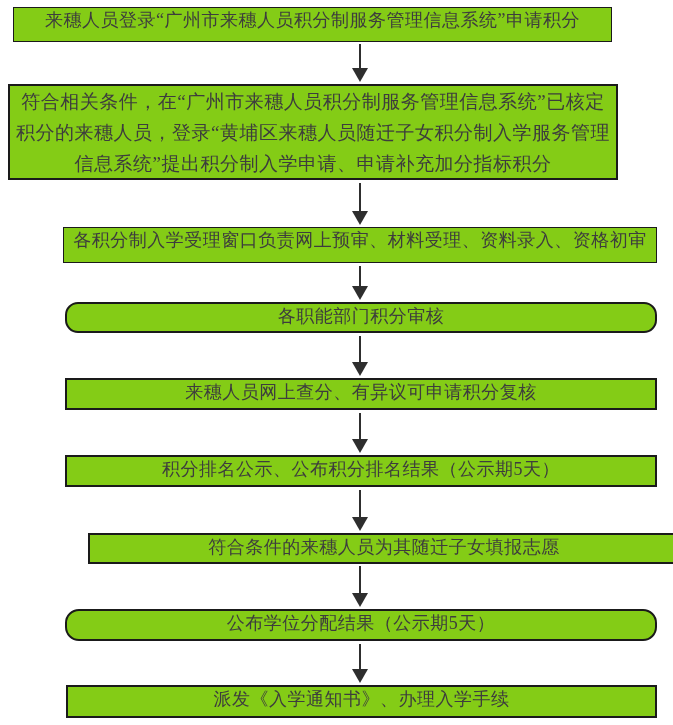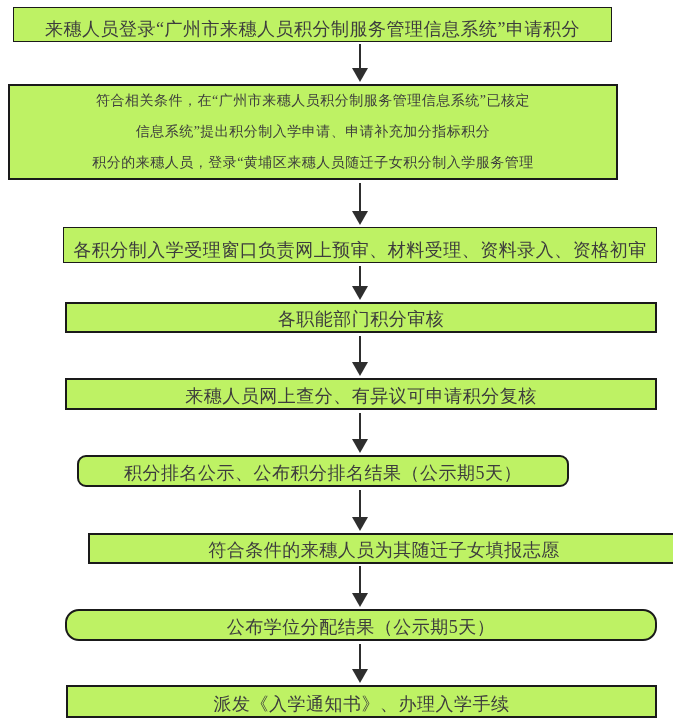--- a/index.html
+++ b/index.html
@@ -13,39 +13,39 @@
     height: 725px;
     background: #ffffff;
     font-family: "Liberation Serif", "DejaVu Serif", serif;
     color: #3d3d3d;
     overflow: hidden;
   }
   .box {
     position: absolute;
     box-sizing: border-box;
     border: 2px solid #1a1a1a;
-    background: #bef264;
+    background: #84cc16;
     display: flex;
     flex-direction: column;
     align-items: center;
-    justify-content: flex-end;
+    justify-content: flex-start;
     text-align: center;
     font-size: 18px;
     letter-spacing: 0.5px;
   }
   .box .line {
     display: block;
     white-space: nowrap;
   }
   .b1 { left: 13px;  top: 7px;   width: 599px; height: 35px; border-width: 1.5px; }
-  .b2 { left: 8px;   top: 84px;  width: 610px; height: 96px; border-width: 2px; line-height: 31px; font-size: 14px; }
+  .b2 { left: 8px;   top: 84px;  width: 610px; height: 96px; border-width: 2px; line-height: 31px; font-size: 19px; }
   .b3 { left: 63px;  top: 227px; width: 594px; height: 36px; border-width: 1.5px; }
-  .b4 { left: 65px;  top: 302px; width: 592px; height: 31px; }
+  .b4 { left: 65px;  top: 302px; width: 592px; height: 31px; border-radius: 13px; }
   .b5 { left: 65px;  top: 378px; width: 592px; height: 32px; font-family: Liberation Serif, serif; }
-  .b6 { left: 77px;  top: 455px; width: 492px; height: 32px; border-radius: 9px; }
+  .b6 { left: 65px;  top: 455px; width: 592px; height: 32px; }
   .b7 { left: 65px;  top: 533px; width: 592px; height: 31px; margin-left: 23px; }
   .b8 { left: 65px;  top: 609px; width: 592px; height: 32px; border-radius: 14px; }
   .b9 { left: 66px;  top: 685px; width: 591px; height: 33px; }
 
   .arrow {
     position: absolute;
     left: 352px;
     width: 16px;
     display: flex;
     flex-direction: column;
@@ -81,22 +81,22 @@
     <span class="line">来穗人员登录“广州市来穗人员积分制服务管理信息系统”申请积分</span>
   </div>
 
   <div class="arrow a1">
     <div class="stem"></div>
     <div class="head"></div>
   </div>
 
   <div class="box b2">
     <span class="line">符合相关条件，在“广州市来穗人员积分制服务管理信息系统”已核定</span>
+    <span class="line">积分的来穗人员，登录“黄埔区来穗人员随迁子女积分制入学服务管理</span>
     <span class="line">信息系统”提出积分制入学申请、申请补充加分指标积分</span>
-    <span class="line">积分的来穗人员，登录“黄埔区来穗人员随迁子女积分制入学服务管理</span>
   </div>
 
   <div class="arrow a2">
     <div class="stem"></div>
     <div class="head"></div>
   </div>
 
   <div class="box b3">
     <span class="line">各积分制入学受理窗口负责网上预审、材料受理、资料录入、资格初审</span>
   </div>

